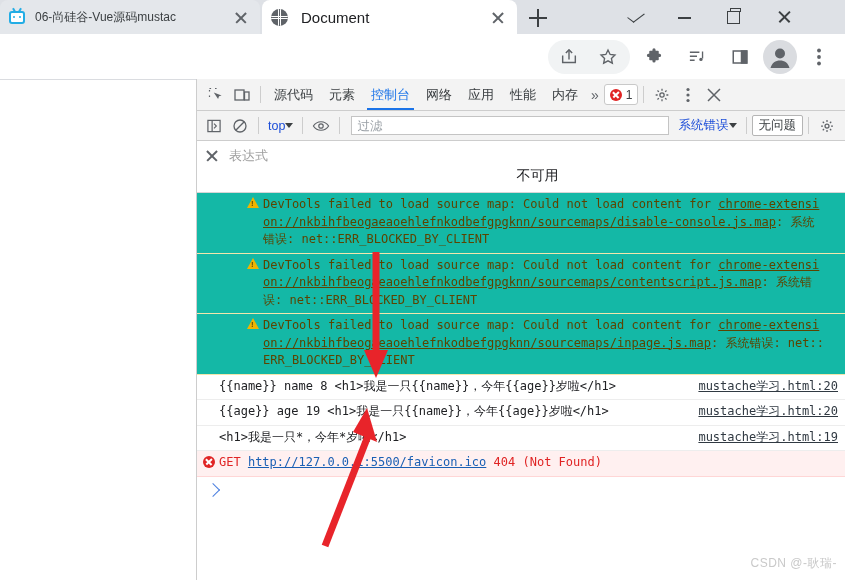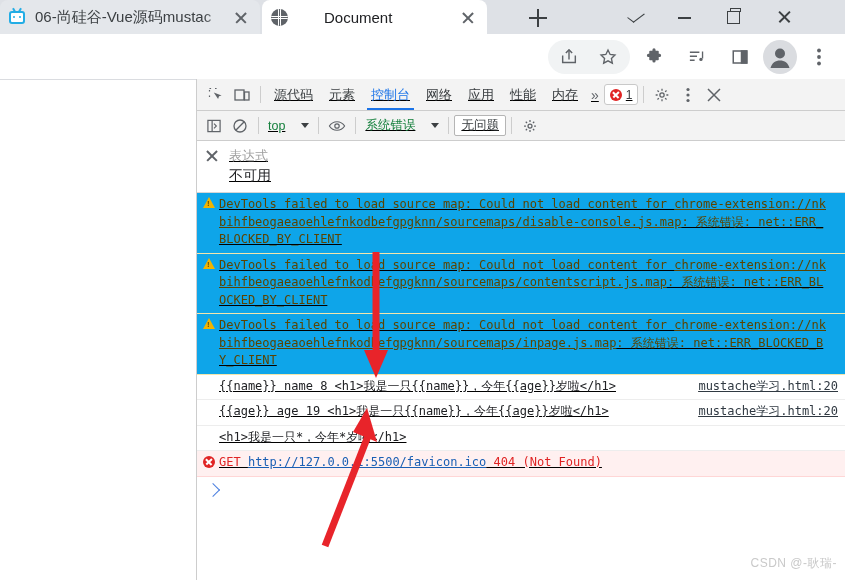--- a/index.html
+++ b/index.html
@@ -16,21 +16,21 @@
     position:absolute;left:0;top:0;width:845px;height:34px;
     background:#dee1e6;
   }
   .tab{
     position:absolute;top:0;height:34px;
     display:flex;align-items:center;
     border-radius:8px 8px 0 0;
     box-sizing:border-box;
   }
   .tab.inactive{left:0;width:260px;background:#e4e7eb;}
-  .tab.active{left:262px;width:225px;background:#ffffff;gap:23px;}
+  .tab.active{left:262px;width:255px;background:#ffffff;}
   .tab-favicon{width:18px;height:18px;margin-left:9px;flex:0 0 auto;position:relative;}
   .fav-bili{
     width:16px;height:13px;border:2px solid #23ade5;border-radius:3px;
     box-sizing:border-box;background:#fff;position:relative;margin-top:3px;
   }
   .fav-bili:before,.fav-bili:after{
     content:"";position:absolute;width:2px;height:4px;background:#23ade5;top:-5px;
   }
   .fav-bili:before{left:2px;transform:rotate(-30deg);}
   .fav-bili:after{right:2px;transform:rotate(30deg);}
@@ -44,21 +44,21 @@
   }
   .fav-globe:before{
     content:"";position:absolute;left:7px;top:0;width:3px;height:17px;
     border-left:1.4px solid #fff;border-right:1.4px solid #fff;box-sizing:border-box;
   }
   .fav-globe:after{
     content:"";position:absolute;left:0;top:7px;width:17px;height:3px;
     border-top:1.4px solid #fff;border-bottom:1.4px solid #fff;box-sizing:border-box;
   }
   .tab-title{
-    margin-left:8px;font-size:15px;color:#3c4043;
+    margin-left:8px;font-size:12px;color:#3c4043;
     white-space:nowrap;overflow:hidden;flex:1 1 auto;
   }
   .tab.inactive .tab-title{
     -webkit-mask-image:linear-gradient(to right,#000 86%,transparent 100%);
             mask-image:linear-gradient(to right,#000 86%,transparent 100%);
   }
   .tab.active .tab-title{font-size:15px;color:#202124;margin-left:12px;}
   .tab-close{
     width:22px;height:22px;margin-right:8px;flex:0 0 auto;
     position:relative;cursor:pointer;border-radius:50%;
@@ -107,21 +107,20 @@
     position:absolute;left:548px;top:6px;width:82px;height:34px;
     background:#f1f3f4;border-radius:17px;
   }
   svg.ic{position:absolute;left:50%;top:50%;transform:translate(-50%,-50%);}
 
   
   .devtools{
     position:absolute;left:196px;top:79px;width:649px;height:501px;
     background:#ffffff;border-left:1px solid #cdcdcd;
     font-family:"Liberation Sans","DejaVu Sans",sans-serif;
-    text-decoration:underline;
   }
   .dt-tabbar{
     position:relative;height:31px;background:#f3f3f3;
     border-bottom:1px solid #cdcdcd;display:flex;align-items:center;
   }
   .dt-btn{width:26px;height:26px;position:relative;cursor:pointer;flex:0 0 auto;}
   .dt-sep{width:1px;height:17px;background:#cdcdcd;margin:0 5px;flex:0 0 auto;}
   .dt-tab{
     position:relative;height:30px;line-height:30px;padding:0 8px;
     font-size:13px;color:#3c4043;cursor:pointer;flex:0 0 auto;white-space:nowrap;
@@ -147,52 +146,53 @@
   .dt-toolbar2{
     position:relative;height:29px;background:#f3f3f3;
     border-bottom:1px solid #cdcdcd;display:flex;align-items:center;padding:0 4px;
   }
   .filterbox{
     flex:1 1 auto;height:19px;background:#fff;border:1px solid #c4c4c4;
     margin:0 6px;font-size:12.5px;color:#9aa0a6;
     line-height:19px;padding:0 5px;box-sizing:border-box;
   }
   .dd{
-    font-size:12.5px;color:#15803d;cursor:pointer;white-space:nowrap;
-    display:flex;align-items:center;gap:16px;padding:0 4px;flex:0 0 auto;
+    font-size:12.5px;color:#1d4ed8;cursor:pointer;white-space:nowrap;
+    display:flex;align-items:center;gap:0;padding:0 4px;flex:0 0 auto;
   }
   .caret{width:0;height:0;border-left:4px solid transparent;border-right:4px solid transparent;
     border-top:5px solid #3c4043;}
   .pillbtn{
     font-size:12.5px;color:#3c4043;border:1px solid #b5b5b5;border-radius:2px;
     padding:1px 6px;cursor:pointer;background:#fff;white-space:nowrap;flex:0 0 auto;
   }
 
   
   .watchpane{
     position:relative;background:#fff;border-bottom:1px solid #d6d6d6;
     padding:6px 0 7px 0;
+    text-align:center;
   }
   .watch-row{display:flex;align-items:center;padding-left:8px;}
   .wclose{width:14px;height:14px;position:relative;cursor:pointer;flex:0 0 auto;}
   .wclose:before,.wclose:after{
     content:"";position:absolute;left:0;top:6.2px;width:14px;height:1.7px;background:#5f6368;}
   .wclose:before{transform:rotate(45deg);}
   .wclose:after{transform:rotate(-45deg);}
   .watch-label{margin-left:10px;font-size:13px;color:#9e9e9e;}
   .watch-value{margin:2px 0 0 32px;font-size:14px;color:#202124;}
 
   
   .consolearea{position:relative;background:#fff;}
   .msg{
     position:relative;display:flex;box-sizing:border-box;
     font-family:"DejaVu Sans Mono","Liberation Mono",monospace;
     font-size:12px;line-height:17.5px;
   }
-  .msg.warn{background:#0ea5e9;border-bottom:1px solid #f2e6ac;color:#5c4400;}
+  .msg.warn{background:#14b8a6;border-bottom:1px solid #f2e6ac;color:#5c4400;padding-left:44px;}
   .msg.log{background:#fff;border-bottom:1px solid #ededed;color:#202124;}
   .msg.error{background:#fff0f0;border-bottom:1px solid #ffd6d6;color:#e02424;}
   .msg-ico{width:22px;flex:0 0 auto;padding-top:4px;padding-left:6px;box-sizing:border-box;}
   .warn-tri{
     width:0;height:0;border-left:6px solid transparent;border-right:6px solid transparent;
     border-bottom:11px solid #f0b400;position:relative;
   }
   .warn-tri:after{
     content:"!";position:absolute;left:-2px;top:3px;font-size:8px;color:#6b4e00;
     font-family:"Liberation Sans",sans-serif;font-weight:bold;line-height:8px;
@@ -398,20 +398,21 @@
         <span class="caret"></span>
       </div>
       <div class="dt-sep"></div>
       <div class="dt-btn">
         <svg class="ic" width="17" height="14" viewBox="0 0 20 14" fill="none" stroke="#5f6368" stroke-width="1.4">
           <path d="M1 7s3.4-5 9-5 9 5 9 5-3.4 5-9 5-9-5-9-5z"></path>
             <circle cx="10" cy="7" r="2.6"></circle>
         </svg>
       </div>
       <div class="dt-sep"></div>
+      <div class="filterbox">过滤</div>
       <div class="dd">
         <span>系统错误</span>
         <span class="caret"></span>
       </div>
       <div class="dt-sep"></div>
       <div class="pillbtn">无问题</div>
       <div class="dt-sep"></div>
       <div class="dt-btn">
         <svg class="ic" width="15" height="15" viewBox="0 0 24 24" fill="none" stroke="#5f6368" stroke-width="2">
           <circle cx="12" cy="12" r="3.2"></circle>
@@ -457,20 +458,21 @@
           <div class="msg-src"><a>mustache学习.html:20</a></div>
         </div>
         <div class="msg log">
           <div class="msg-ico"></div>
           <div class="msg-body">{{age}} age 19 &lt;h1&gt;我是一只{{name}}，今年{{age}}岁啦&lt;/h1&gt;</div>
           <div class="msg-src"><a>mustache学习.html:20</a></div>
         </div>
         <div class="msg log">
           <div class="msg-ico"></div>
           <div class="msg-body">&lt;h1&gt;我是一只*，今年*岁啦&lt;/h1&gt;</div>
+          <div class="msg-src"><a>mustache学习.html:19</a></div>
         </div>
         <div class="msg error">
           <div class="msg-ico">
             <div class="err-ico"></div>
           </div>
           <div class="msg-body">GET <span class="urlk">http://127.0.0.1:5500/favicon.ico</span> 404 (Not Found)</div>
         </div>
       </div>
 
     <div class="prompt">

